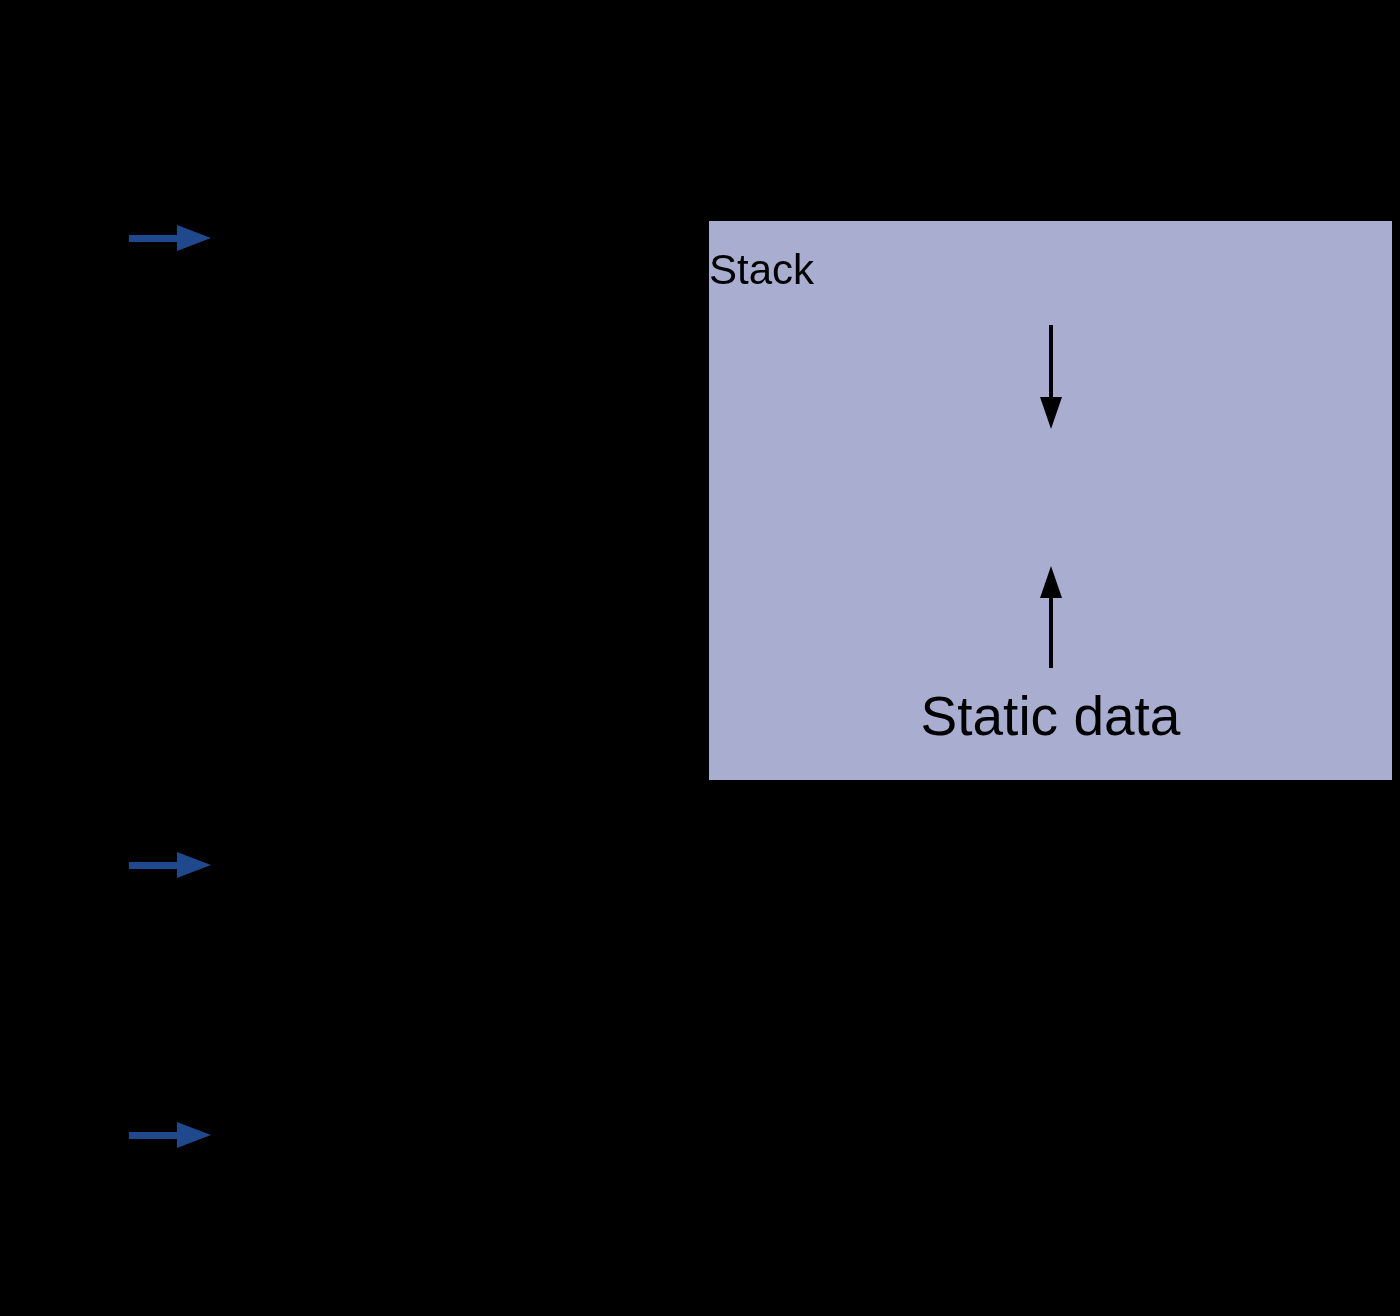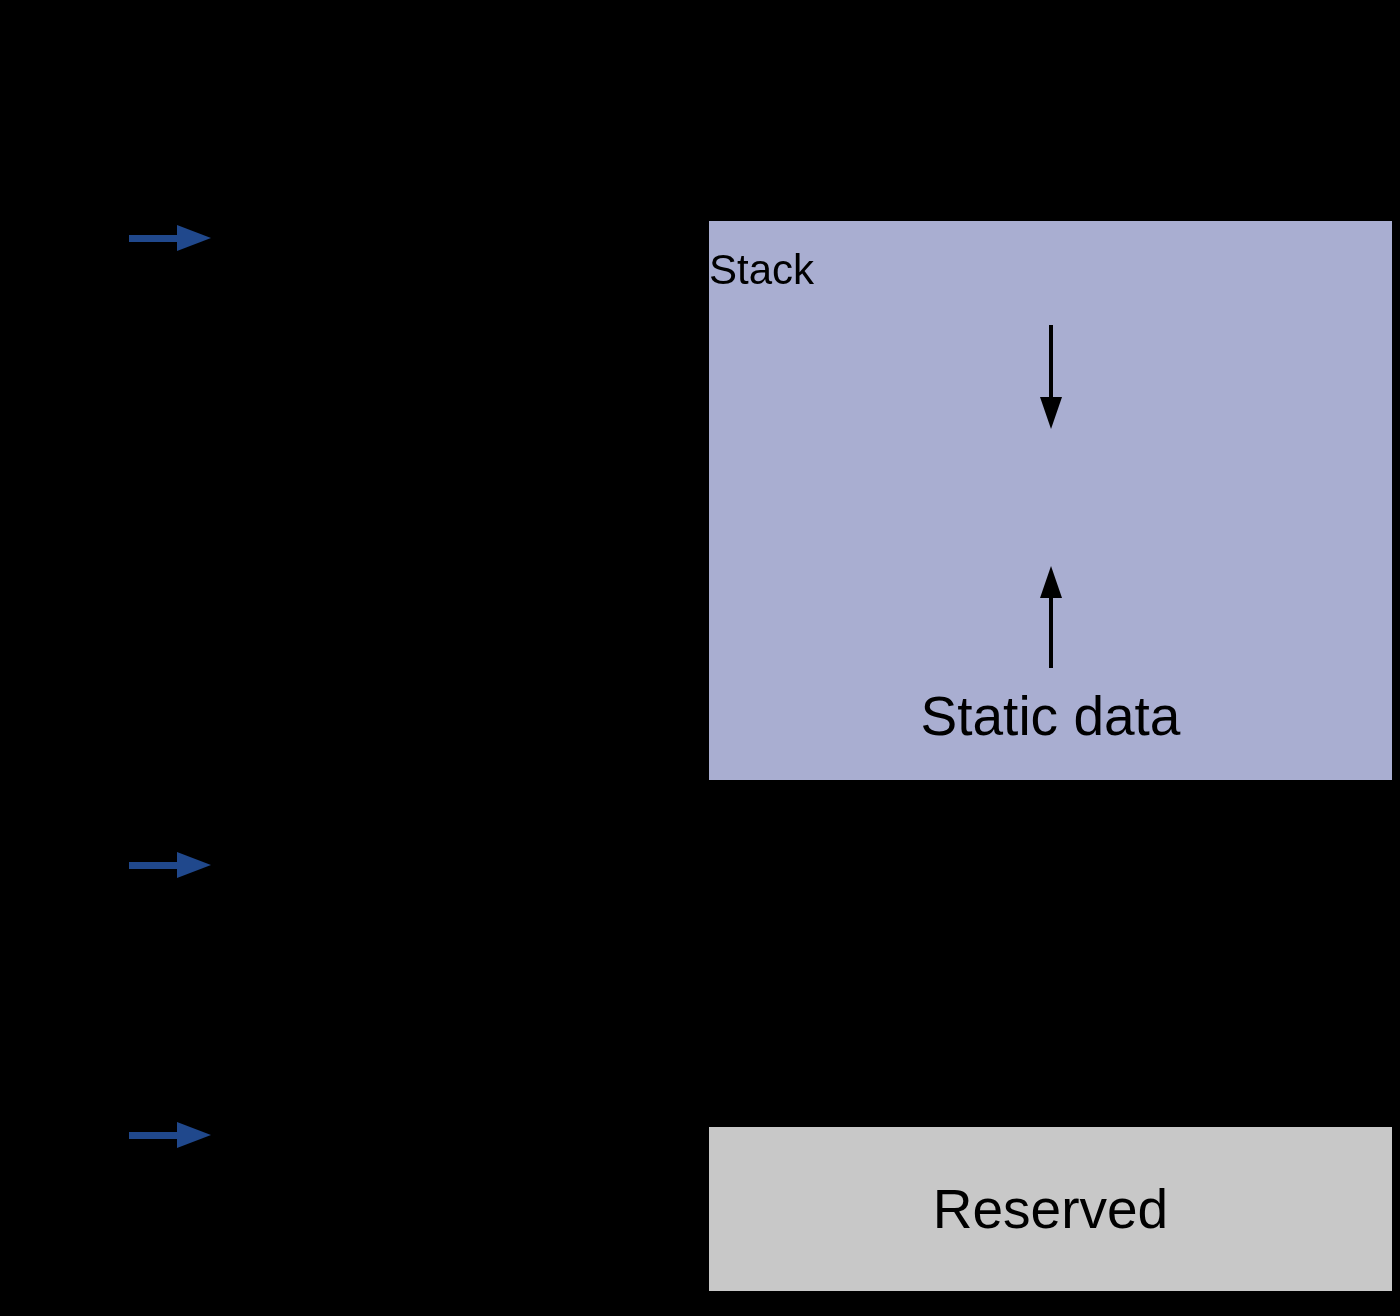--- a/index.html
+++ b/index.html
@@ -222,18 +222,15 @@
       <div class="grow-arrow arrow-up">
         <div class="g-shaft"></div>
         <div class="g-head"></div>
       </div>
 
       <div class="dynamic-heading">Static data</div>
     </div>
 
 
 
-    <div class="mem-block blk-reserved">
-      <span class="mem-label">Reserved</span>
-    </div>
 
   </div>
 </div>
 
 </body></html>

